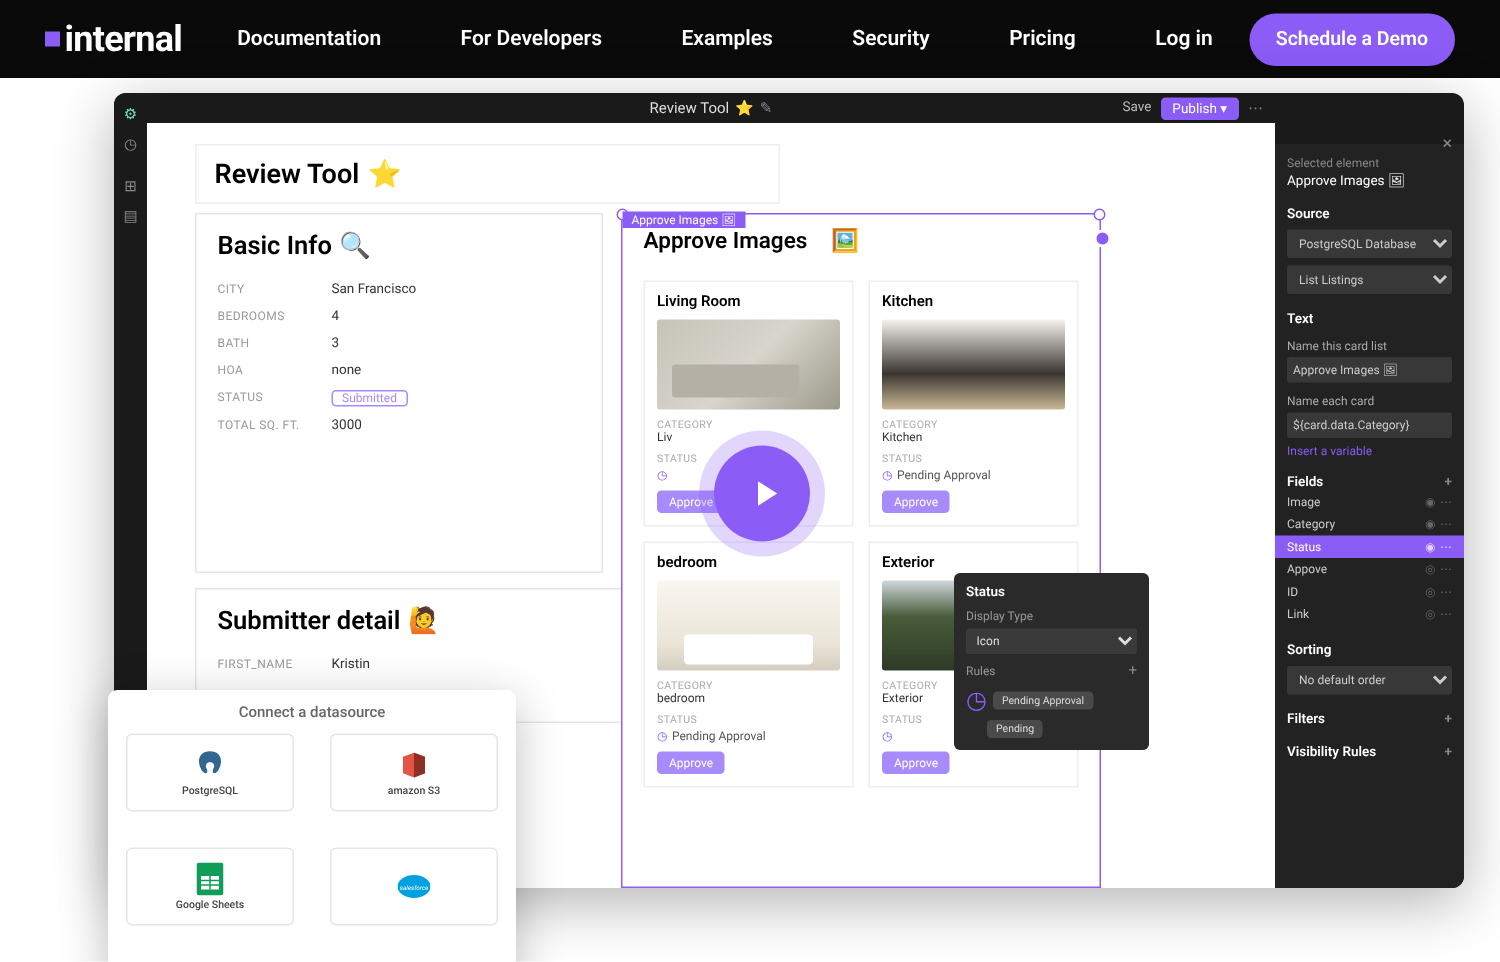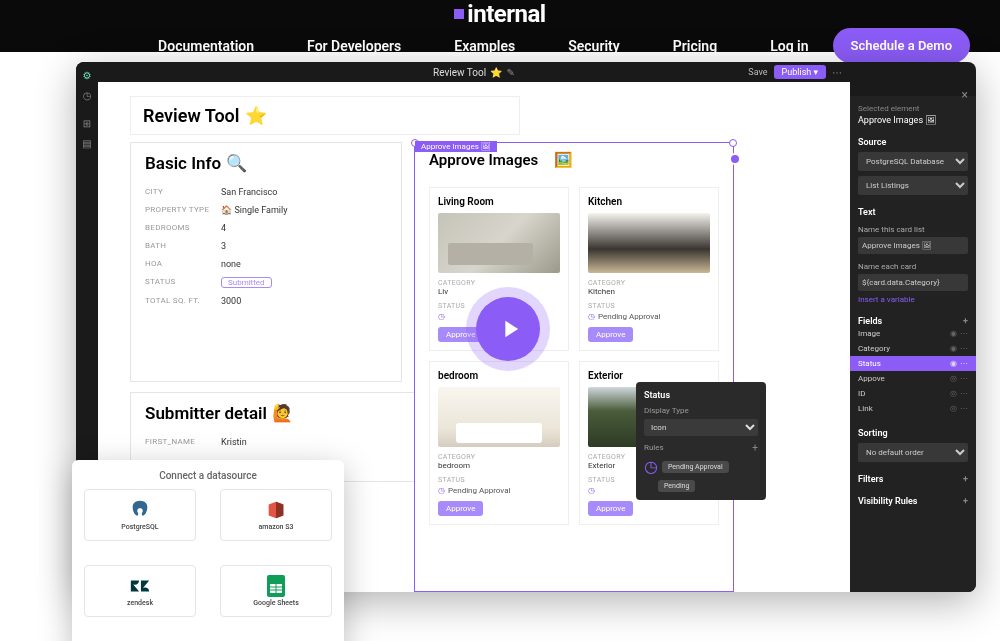--- a/index.html
+++ b/index.html
@@ -1,19 +1,19 @@
 <!DOCTYPE html>
 <html><head>
 <meta charset="utf-8">
 <style>
 * { margin: 0; padding: 0; box-sizing: border-box; font-family: -apple-system, BlinkMacSystemFont, "Segoe UI", Roboto, Helvetica, Arial, sans-serif; }
 body { background: #fff; width: 1000px; height: 641px; overflow: hidden; position: relative; }
 
 
-.topbar { background: #0a0a0a; height: 52px; display: flex; align-items: center; padding: 0 30px; flex-direction: column; }
+.topbar { background: #0a0a0a; height: 52px; display: flex; align-items: center; padding: 0 30px; }
 .logo { display: flex; align-items: center; gap: 3px; }
 .logo-dot { width: 10px; height: 10px; background: #8b5cf6; }
 .logo-text { color: #fff; font-size: 24px; font-weight: 700; letter-spacing: -0.5px; }
 .nav-items { margin-left: auto; display: flex; gap: 24px; align-items: center; }
 .nav-link { color: #fff; font-size: 14px; font-weight: 600; text-decoration: none; cursor: pointer; padding-left: 29px; }
 .cta-btn { background: #8b5cf6; color: #fff; font-size: 13px; font-weight: 600; padding: 10px 18px; border-radius: 20px; border: none; cursor: pointer; }
 
 
 .editor { position: absolute; top: 62px; left: 76px; width: 900px; height: 530px; background: #1a1a1a; border-radius: 8px; box-shadow: 0 10px 40px rgba(0,0,0,0.3); overflow: hidden; display: flex; }
 
@@ -165,24 +165,20 @@
       <div class="panel basic-info">
         <div class="panel-header">
           <span>Basic Info</span>
           <span>🔍</span>
         </div>
         <div class="info-row">
             <span class="info-label">CITY</span>
             <span class="info-val">San Francisco</span>
           </div>
         <div class="info-row">
-            <span class="info-label">PROPERTY TYPE</span>
-            <span class="info-val">🏠 Single Family</span>
-          </div>
-        <div class="info-row">
             <span class="info-label">BEDROOMS</span>
             <span class="info-val">4</span>
           </div>
         <div class="info-row">
             <span class="info-label">BATH</span>
             <span class="info-val">3</span>
           </div>
         <div class="info-row">
             <span class="info-label">HOA</span>
             <span class="info-val">none</span>
@@ -386,28 +382,20 @@
       <div class="ds-ic">
           <svg width="22" height="22" viewBox="0 0 24 24">
             <path fill="#e25444" d="M4 6l8-3 8 3v12l-8 3-8-3z"></path>
             <path fill="#8c3123" d="M12 3v18l8-3V6z"></path>
           </svg>
         </div>
       <div class="ds-name">amazon S3</div>
     </div>
     <div class="ds-item">
       <div class="ds-ic">
-          <svg width="22" height="22" viewBox="0 0 24 24">
-            <path fill="#03363d" d="M2 18h9L2 7zm11-12v11l9-11zm0 12h9a4.5 4.5 0 00-9 0zM2 6a4.5 4.5 0 009 0z"></path>
-          </svg>
-        </div>
-      <div class="ds-name">zendesk</div>
-    </div>
-    <div class="ds-item">
-      <div class="ds-ic">
           <svg width="18" height="22" viewBox="0 0 18 22">
             <rect fill="#0f9d58" width="18" height="22" rx="2"></rect>
             <rect fill="#fff" x="3" y="9" width="12" height="9"></rect>
             <path stroke="#0f9d58" stroke-width="1" d="M3 12h12M3 15h12M9 9v9"></path>
           </svg>
         </div>
       <div class="ds-name">Google Sheets</div>
     </div>
     <div class="ds-item">
       <div class="ds-ic">

